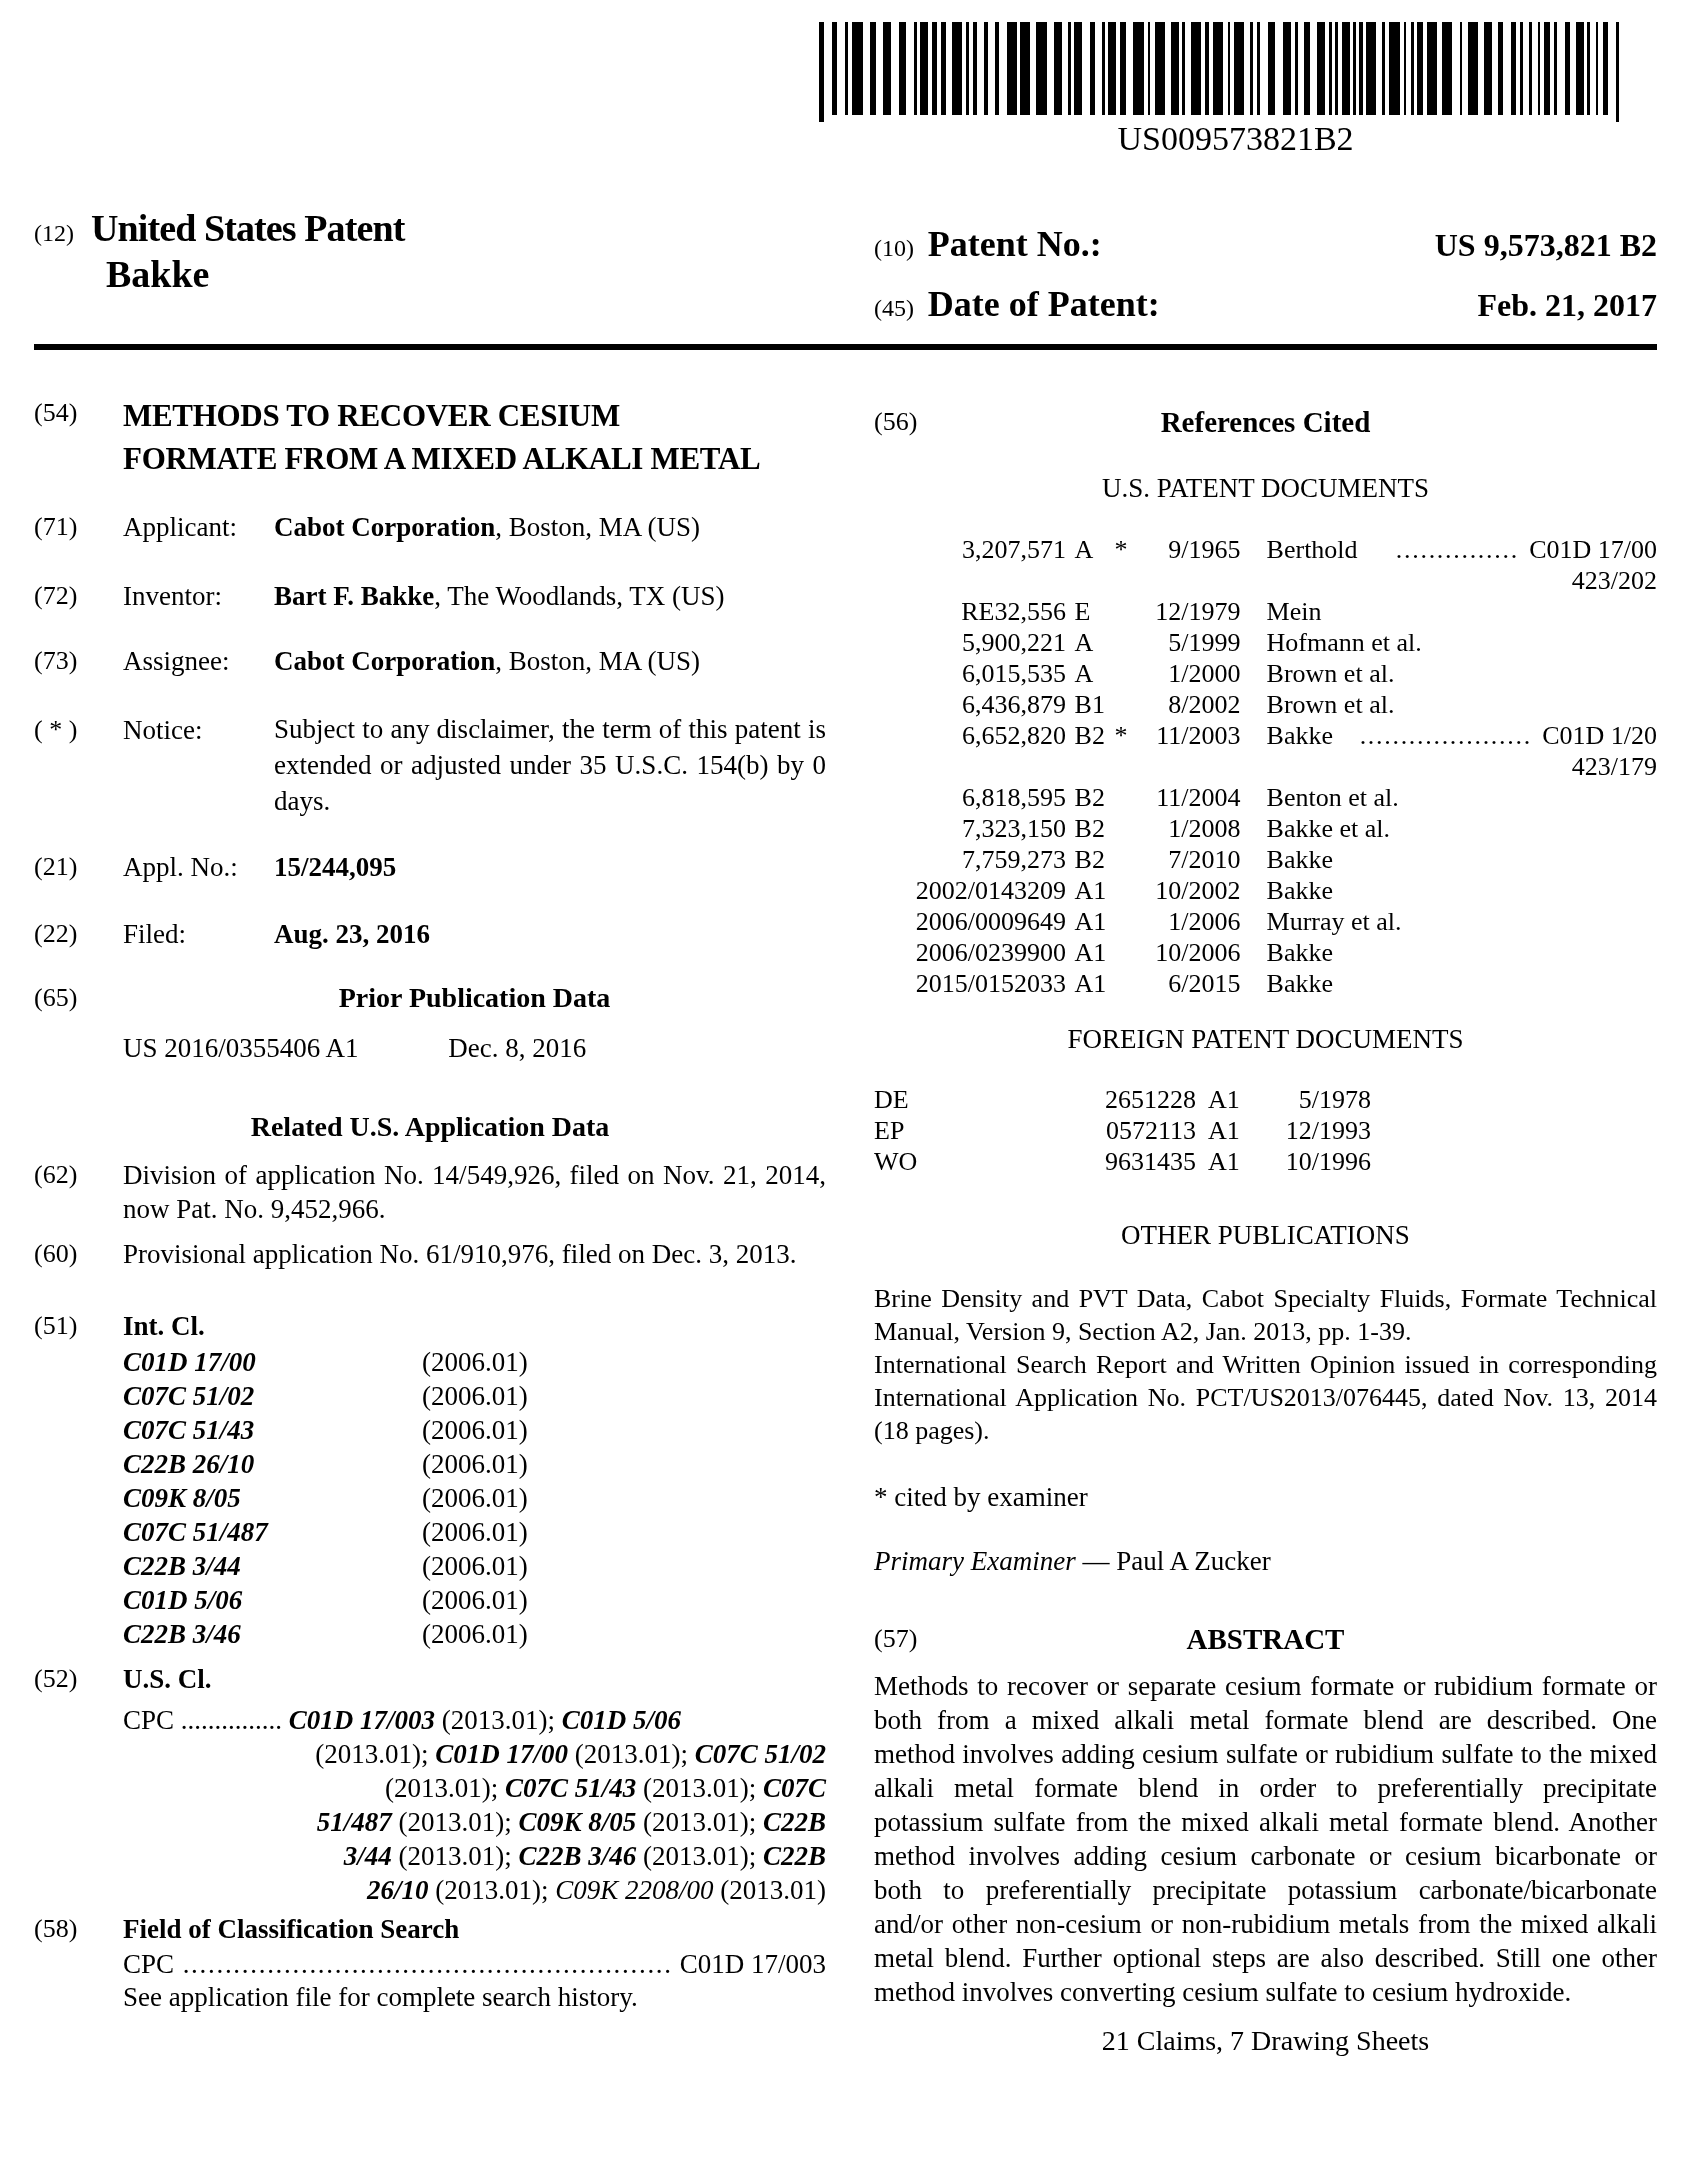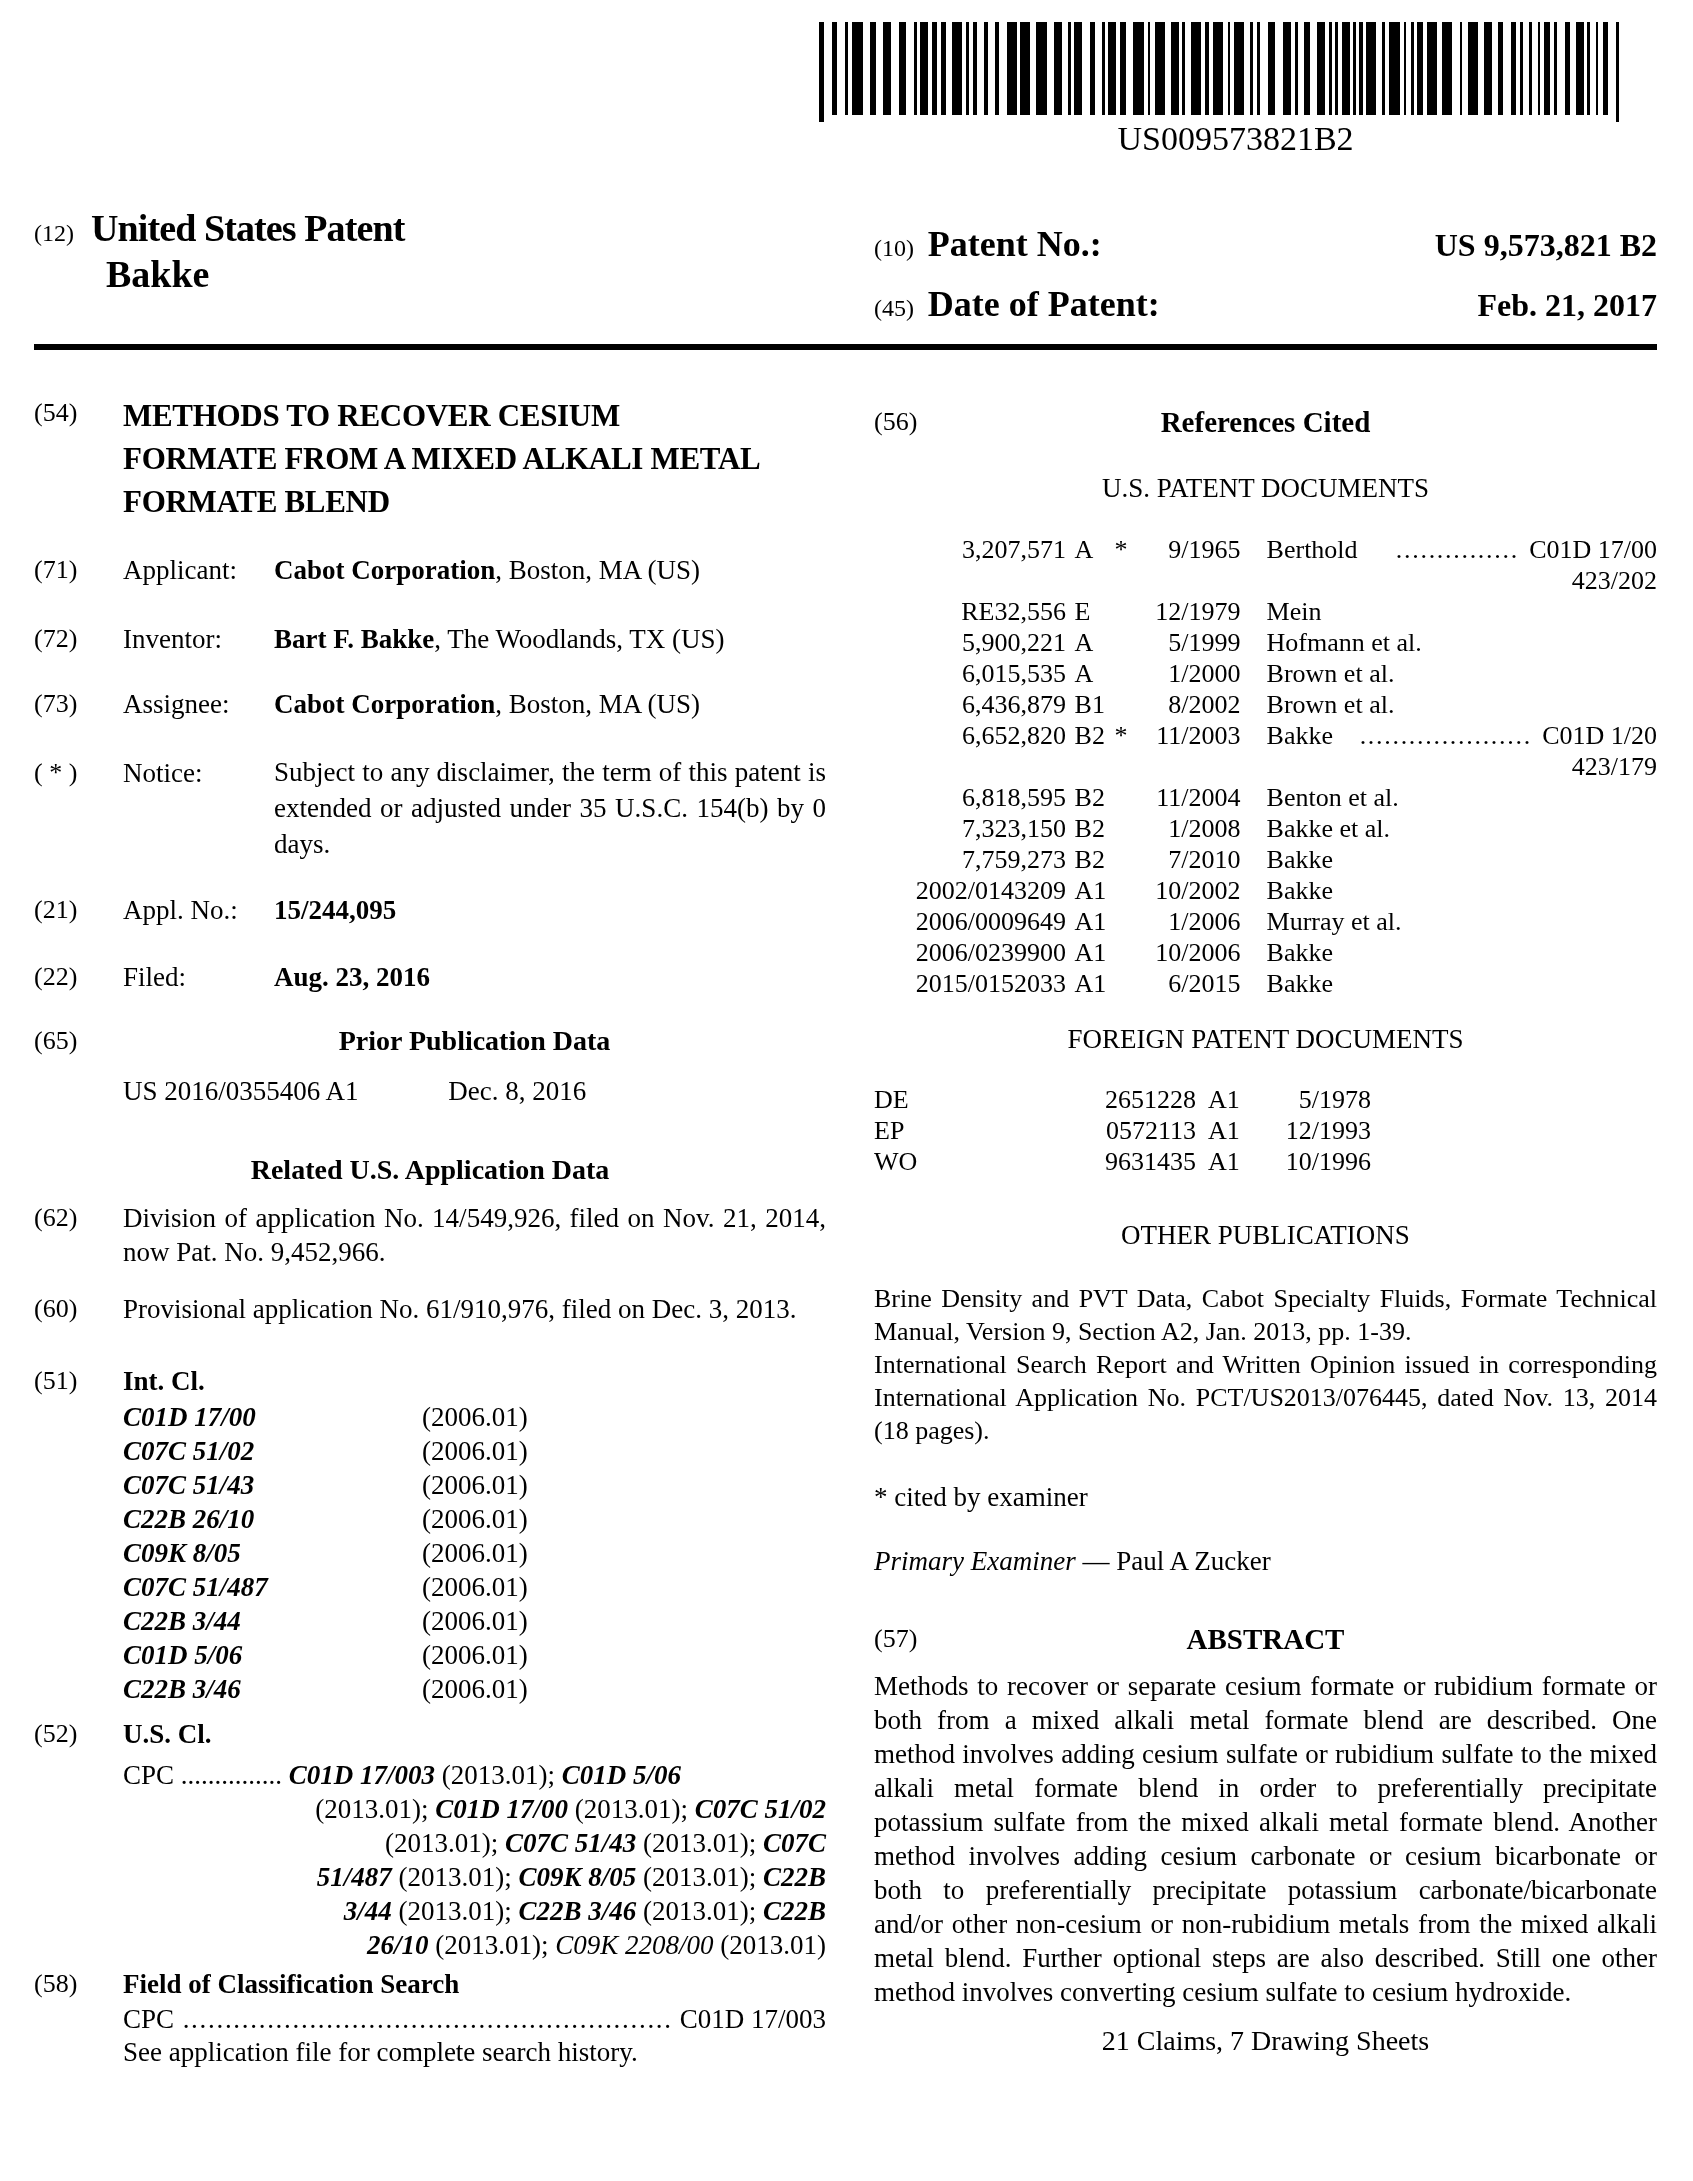--- a/index.html
+++ b/index.html
@@ -34,21 +34,21 @@
   .fval{flex:1;}
   .title-block{flex:1;}
   .title-line{font-weight:bold;font-size:31px;line-height:43px;white-space:nowrap;letter-spacing:-0.3px;}
   .f71{margin-top:27.5px}.f72{margin-top:31px}.f73{margin-top:27.5px}
   .fnotice{margin-top:31px}.fnotice .fval{line-height:36px;}
   .f21{margin-top:29px}.f22{margin-top:29px}.f65{margin-top:26px}
   .f65 .fval{text-align:center;font-weight:bold;font-size:28px;}
   .publine{margin-top:12px;padding-left:89px;line-height:38px;}
   .pubdate{margin-left:83px;}
   .relhead{margin-top:41px;text-align:center;font-weight:bold;font-size:28px;line-height:38px;}
-  .rrow{display:flex;margin-top:23px;line-height:34px;}
+  .rrow{display:flex;margin-top:11px;line-height:34px;}
   .rrow:first-child{margin-top:12px;}
   .rtext{flex:1;}
   .f51{margin-top:36px}
   .intcl-row{display:flex;padding-left:89px;line-height:34px;}
   .icode{width:299px;flex:none;font-weight:bold;font-style:italic;}
   .f52{margin-top:8.6px}
   .cpc-lines{margin-top:5.2px;padding-left:89px;line-height:34px;}
   .cpc-line.ar{text-align:right;}
   .bi{font-weight:bold;font-style:italic;}
   .i{font-style:italic;}
@@ -196,21 +196,20 @@
 
   <div class="rule"></div>
 
   <div class="col-left">
 
     <div class="frow sec-title">
       <span class="fnum">(54)</span>
       <span class="title-block">
           <div class="title-line">METHODS TO RECOVER CESIUM</div>
           <div class="title-line">FORMATE FROM A MIXED ALKALI METAL</div>
-          <div class="title-line">FORMATE BLEND</div>
         </span>
     </div>
 
     <div class="frow f71">
       <span class="fnum">(71)</span>
       <span class="flabel">Applicant:</span>
       <span class="fval"><span class="b">Cabot Corporation</span><span>, Boston, MA (US)</span></span>
     </div>
 
     <div class="frow f72">

